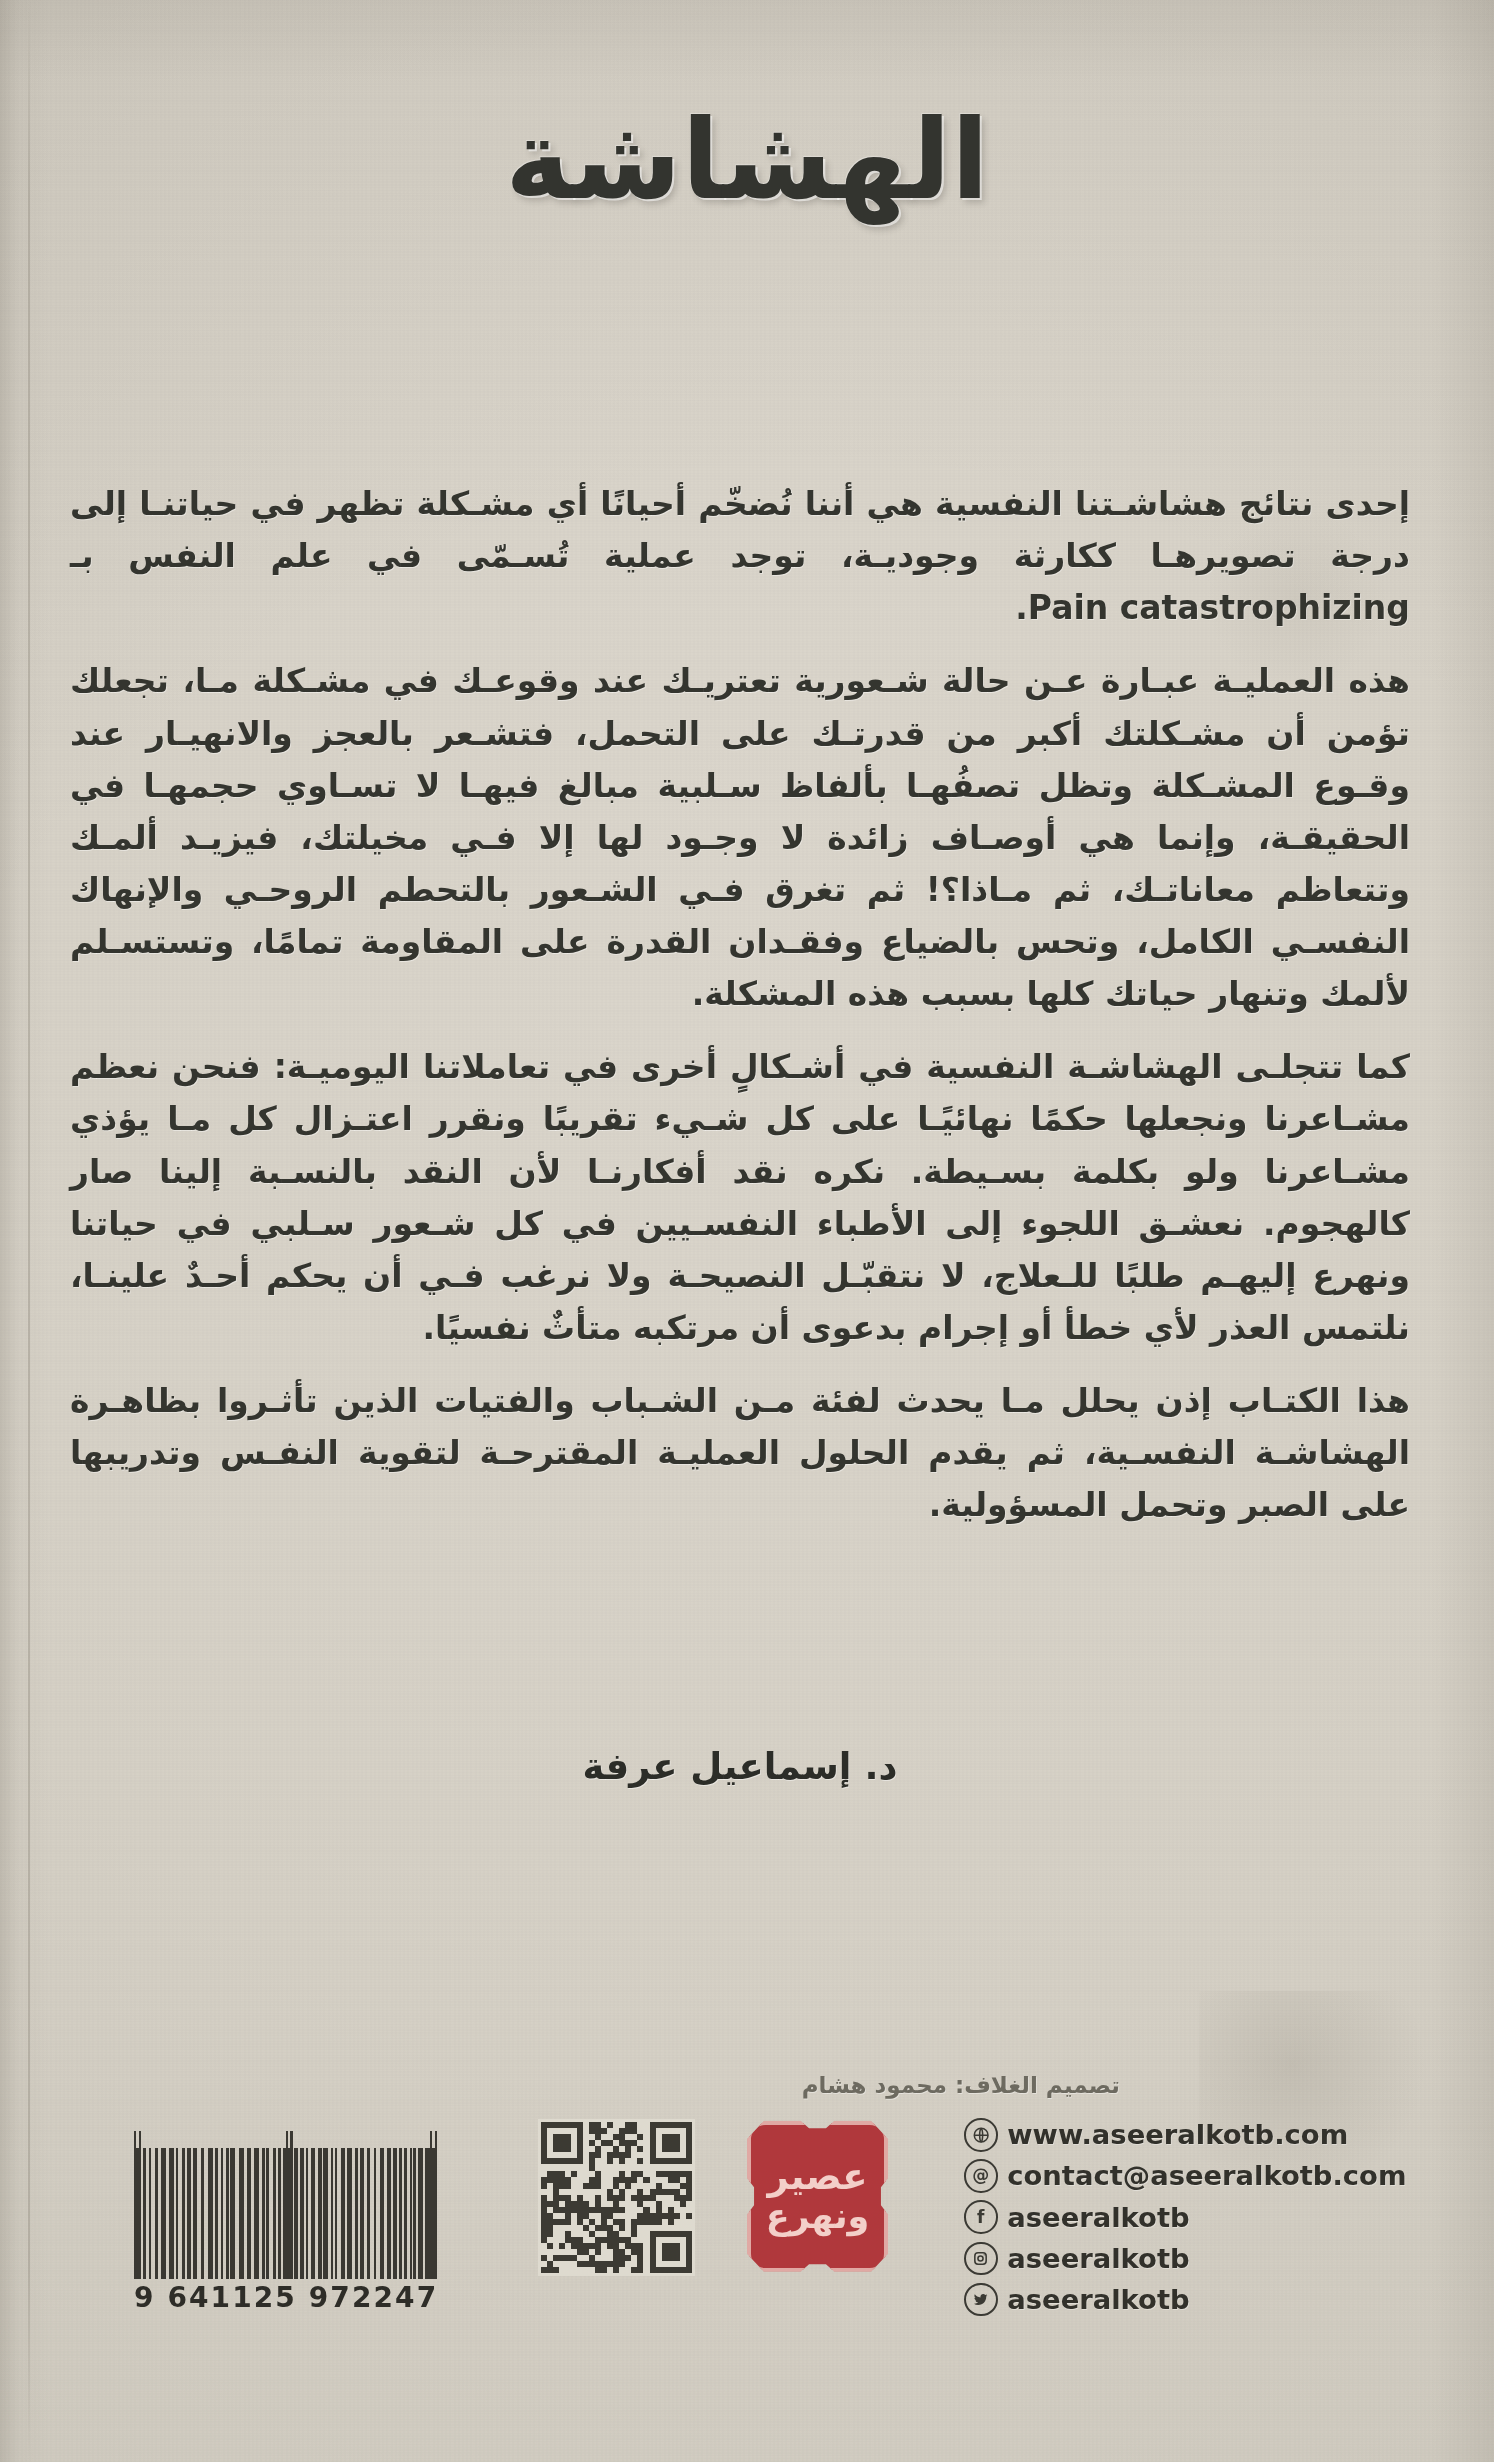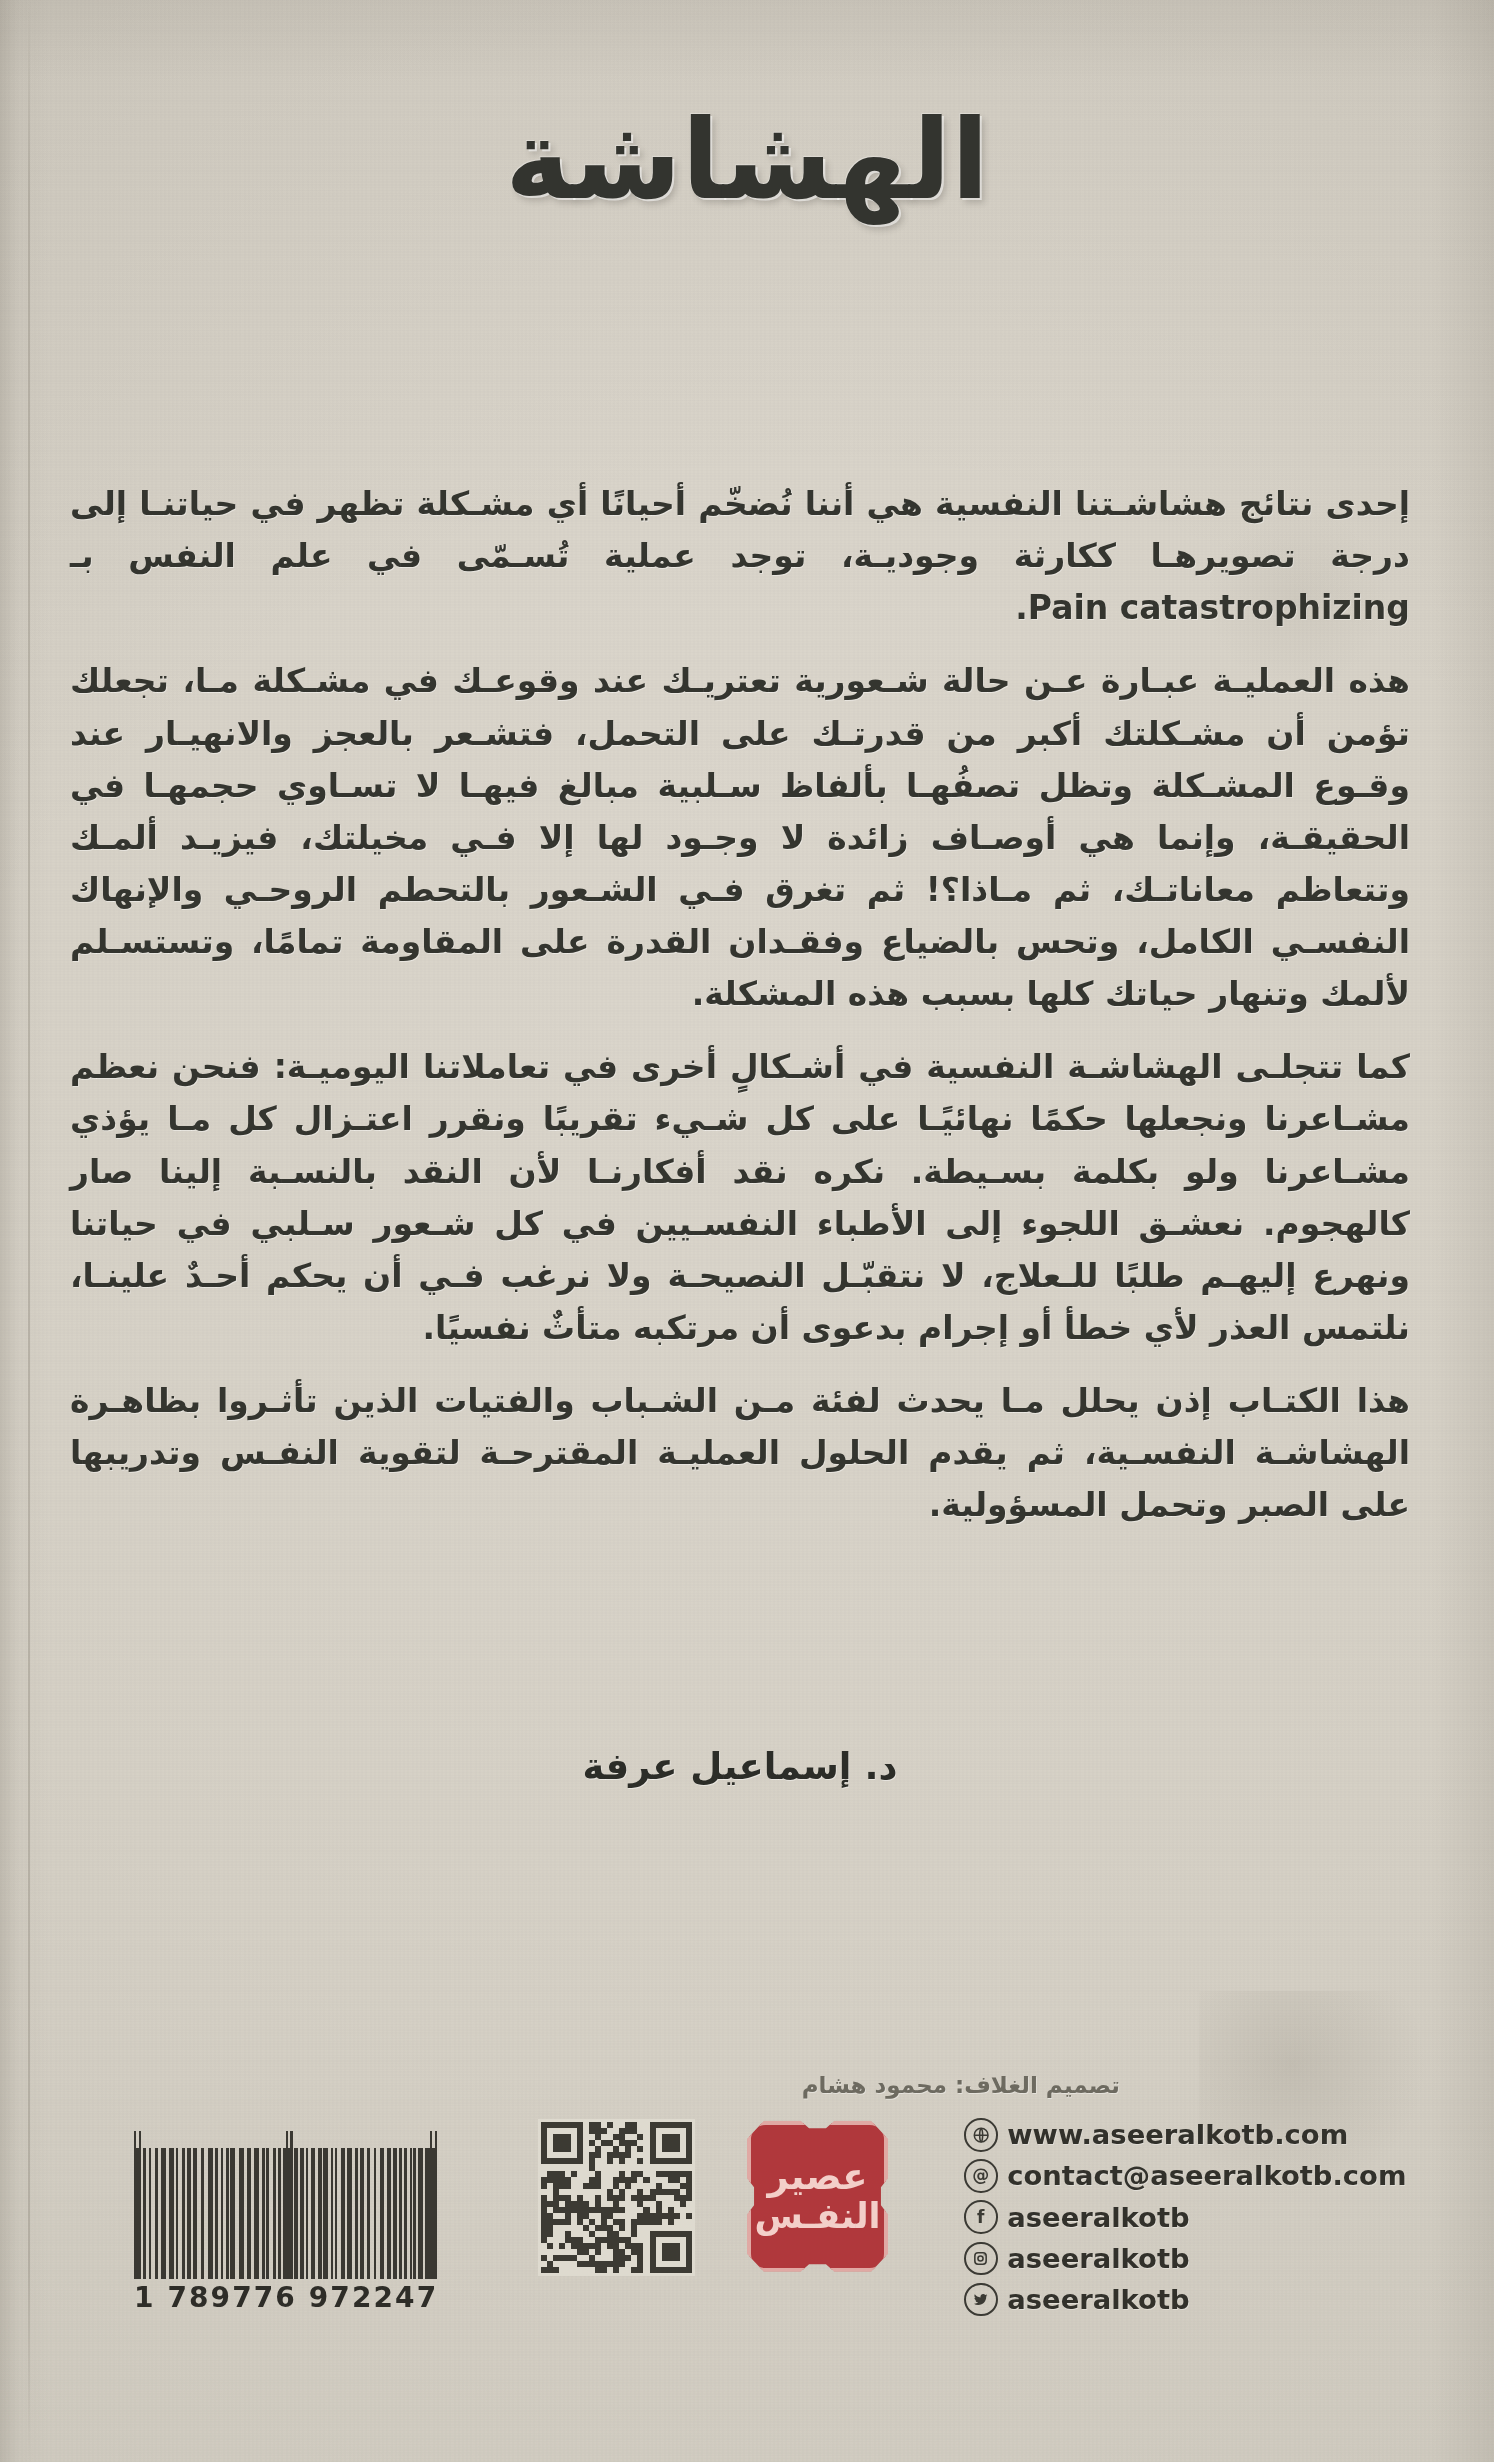--- a/index.html
+++ b/index.html
@@ -424,21 +424,21 @@
           <i class="short" style="width: 3.5px;"></i>
           <i class="spacer-hidden" style="width: 4.9px; background: transparent;"></i>
           <i class="short" style="width: 2.8px;"></i>
           <i class="spacer-hidden" style="width: 3.5px; background: transparent;"></i>
           <i class="short" style="width: 3.5px;"></i>
           <i class="spacer-hidden" style="width: 2.8px; background: transparent;"></i>
           <i style="width: 2.8px;"></i>
           <i class="short" style="width: 2.8px;"></i>
           <i style="width: 2.8px;"></i>
         </div>
-      <div class="barcode-num">1  789776  972247</div>
+      <div class="barcode-num">9  641125  972247</div>
     </div>
 
     <div class="qr-wrap">
       <div class="qr-grid" id="qr-grid">
           <span class="on"></span>
           <span class="on"></span>
           <span class="on"></span>
           <span class="on"></span>
           <span class="on"></span>
           <span class="on"></span>
@@ -1060,21 +1060,21 @@
           <span></span>
           <span class="on"></span>
           <span class="on"></span>
           <span class="on"></span>
         </div>
     </div>
 
     <div class="logo-wrap">
       <div class="logo-shape">
         <div class="logo-line1">عصير</div>
-        <div class="logo-line2">النفـس</div>
+        <div class="logo-line2">ونهرع</div>
       </div>
     </div>
 
     <div class="contacts">
 
       <div class="contact-row">
         <span class="contact-icon">
           <svg width="18.3" height="18.3" viewBox="0 0 24 24" fill="none" stroke="currentColor" stroke-width="2">
             <circle cx="12" cy="12" r="9"></circle>
               <path d="M3 12h18M12 3c2.6 3 2.6 15 0 18M12 3c-2.6 3-2.6 15 0 18"></path>

